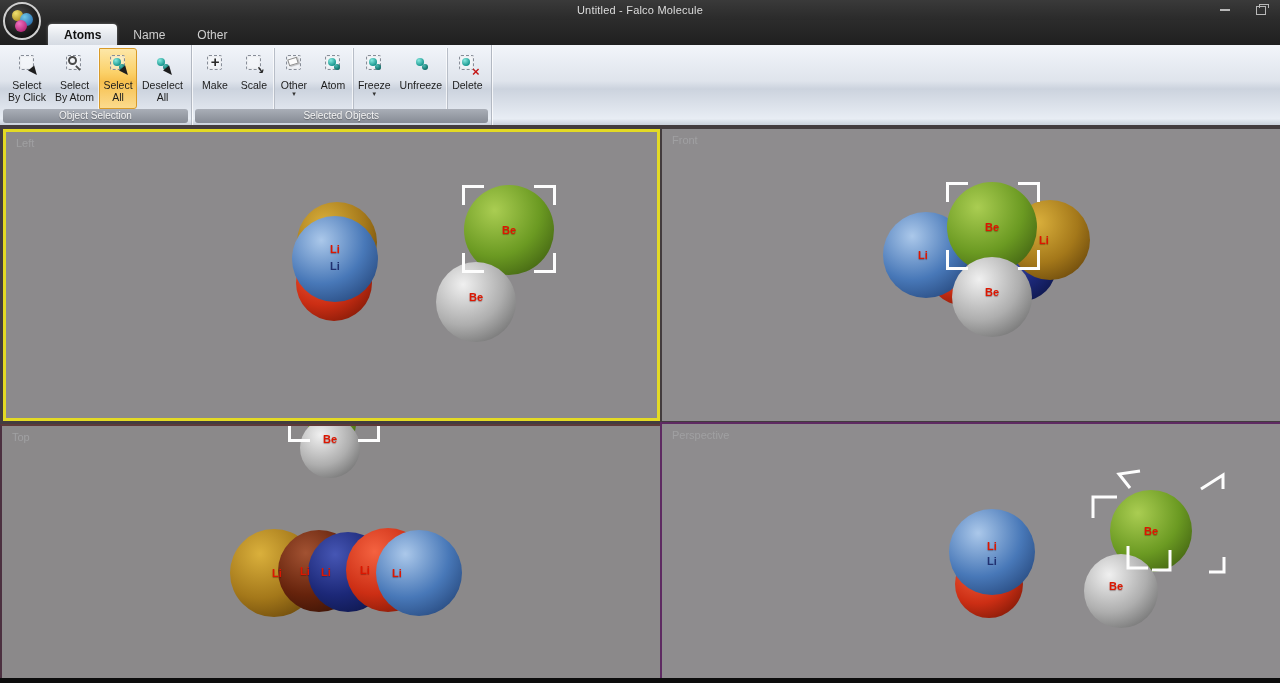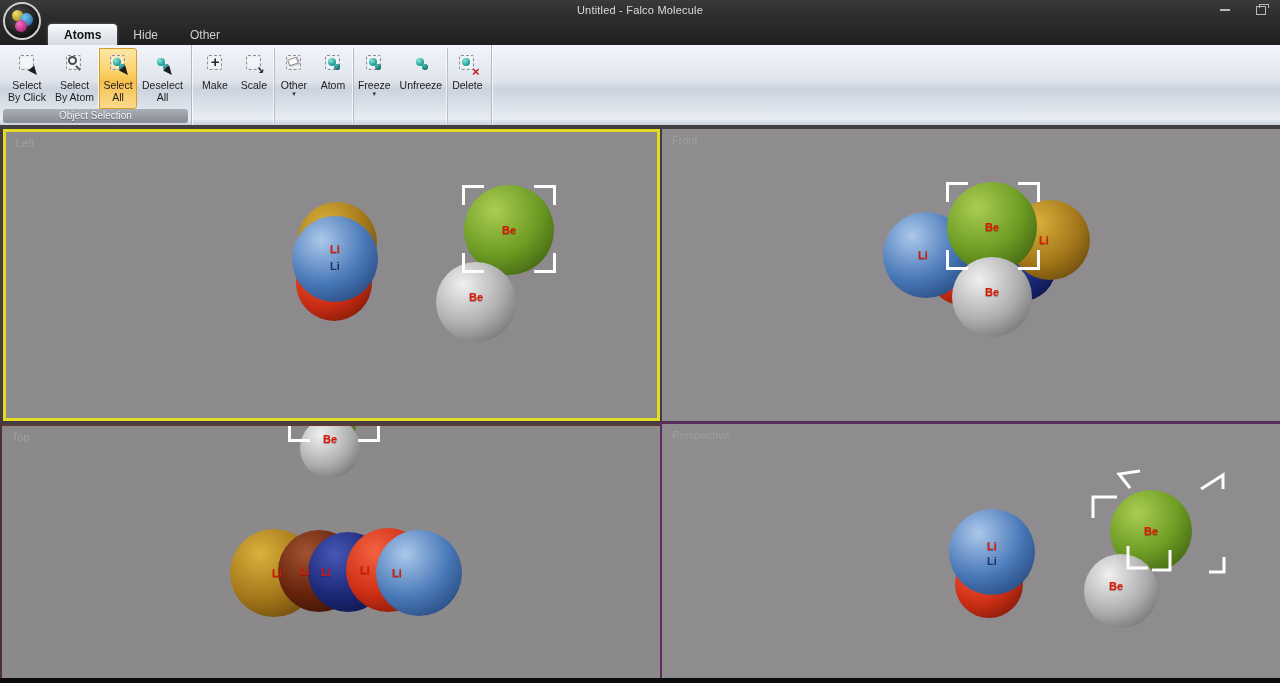--- a/index.html
+++ b/index.html
@@ -119,21 +119,21 @@
           <i class="win-min"></i>
         </span>
       <span>
           <i class="win-restore"></i>
         </span>
     </div>
   </div>
 
   <div id="tabstrip">
       <div class="tab active">Atoms</div>
-      <div class="tab">Hide</div>
+      <div class="tab">Name</div>
       <div class="tab">Other</div>
     </div>
   <div id="logo">
       <i class="d1"></i>
       <i class="d2"></i>
       <i class="d3"></i>
     </div>
 
   <div id="ribbon">
       <div class="rgroup">
@@ -248,20 +248,21 @@
             <span class="icon">
               <i class="ibox"></i>
               <i class="dotA"></i>
               <i class="redx">×</i>
             </span>
             <div class="lines">
               <div>Delete</div>
             </div>
           </div>
         </div>
+        <div class="rgroup-label">Selected Objects</div>
       </div>
     </div>
 
   <div id="viewarea">
     <div class="panel" id="panel-left">
         <span class="vp-label">Left</span>
         <div class="atom" style="left: 291px; top: 70px; width: 80px; height: 80px; background: radial-gradient(circle at 34% 28%, rgb(218, 176, 60), rgb(164, 120, 26) 52%, rgb(92, 60, 8) 95%);"></div>
         <div class="atom" style="left: 290px; top: 113px; width: 76px; height: 76px; background: radial-gradient(circle at 34% 28%, rgb(244, 98, 64), rgb(204, 46, 20) 52%, rgb(110, 20, 4) 95%);"></div>
         <div class="atom" style="left: 286px; top: 84px; width: 86px; height: 86px; background: radial-gradient(circle at 34% 28%, rgb(171, 200, 234), rgb(72, 120, 184) 52%, rgb(30, 60, 110) 95%);"></div>
         <span class="atom-label" style="left: 329px; top: 117px;">Li</span>

